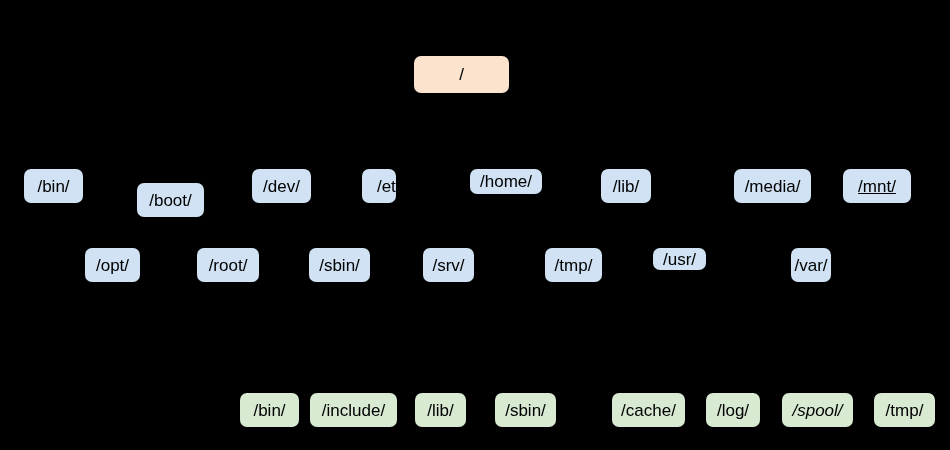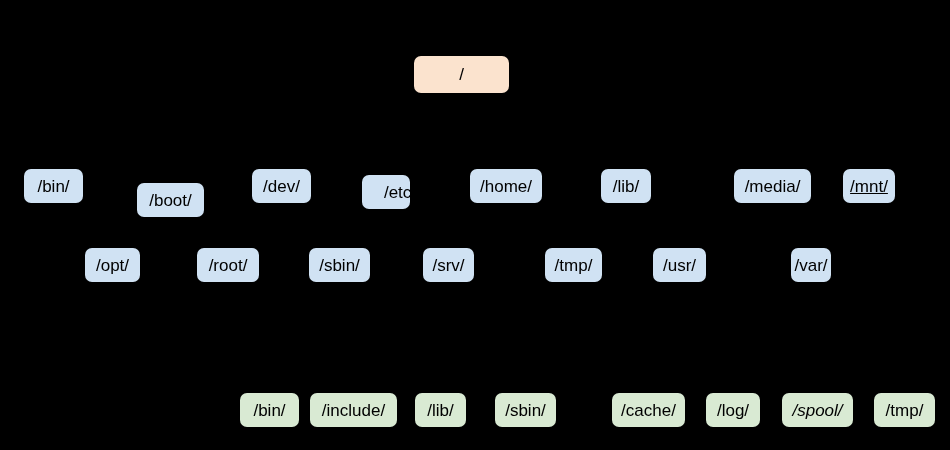--- a/index.html
+++ b/index.html
@@ -33,31 +33,31 @@
   .node.level2 { background: #d9ead3; }
 </style>
 </head>
 <body>
 
 <div id="canvas">
     <div class="node root" style="left: 414px; top: 56px; width: 95px; height: 37px;">/</div>
     <div class="node level1" style="left: 24px; top: 169px; width: 59px; height: 34px;">/bin/</div>
     <div class="node level1" style="left: 137px; top: 183px; width: 67px; height: 34px;">/boot/</div>
     <div class="node level1" style="left: 252px; top: 169px; width: 59px; height: 34px;">/dev/</div>
-    <div class="node level1" style="left: 362px; top: 175px; width: 48px; height: 34px; padding-left: 28px;">/etc/</div>
-    <div class="node level1" style="left: 470px; top: 169px; width: 72px; height: 34px;">/home/</div>
+    <div class="node level1" style="left: 362px; top: 169px; width: 34px; height: 34px; padding-left: 28px;">/etc/</div>
+    <div class="node level1" style="left: 470px; top: 169px; width: 72px; height: 25px;">/home/</div>
     <div class="node level1" style="left: 601px; top: 169px; width: 50px; height: 34px;">/lib/</div>
     <div class="node level1" style="left: 710px; top: 169px; width: 77px; height: 34px; margin-left: 24px;">/media/</div>
-    <div class="node level1" style="left: 843px; top: 169px; width: 52px; height: 34px; text-decoration: underline;">/mnt/</div>
+    <div class="node level1" style="left: 843px; top: 169px; width: 68px; height: 34px; text-decoration: underline;">/mnt/</div>
     <div class="node level1" style="left: 85px; top: 248px; width: 55px; height: 34px;">/opt/</div>
     <div class="node level1" style="left: 197px; top: 248px; width: 62px; height: 34px;">/root/</div>
     <div class="node level1" style="left: 309px; top: 248px; width: 61px; height: 34px;">/sbin/</div>
     <div class="node level1" style="left: 423px; top: 248px; width: 51px; height: 34px;">/srv/</div>
     <div class="node level1" style="left: 545px; top: 248px; width: 57px; height: 34px;">/tmp/</div>
-    <div class="node level1" style="left: 653px; top: 248px; width: 53px; height: 34px;">/usr/</div>
+    <div class="node level1" style="left: 653px; top: 248px; width: 53px; height: 22px;">/usr/</div>
     <div class="node level1" style="left: 791px; top: 248px; width: 40px; height: 34px;">/var/</div>
     <div class="node level2" style="left: 240px; top: 393px; width: 59px; height: 34px;">/bin/</div>
     <div class="node level2" style="left: 310px; top: 393px; width: 87px; height: 34px;">/include/</div>
     <div class="node level2" style="left: 415px; top: 393px; width: 51px; height: 34px;">/lib/</div>
     <div class="node level2" style="left: 495px; top: 393px; width: 61px; height: 34px;">/sbin/</div>
     <div class="node level2" style="left: 612px; top: 393px; width: 73px; height: 34px;">/cache/</div>
     <div class="node level2" style="left: 706px; top: 393px; width: 54px; height: 34px;">/log/</div>
     <div class="node level2" style="left: 782px; top: 393px; width: 71px; height: 34px; font-style: italic;">/spool/</div>
     <div class="node level2" style="left: 874px; top: 393px; width: 61px; height: 34px;">/tmp/</div>
   </div>

